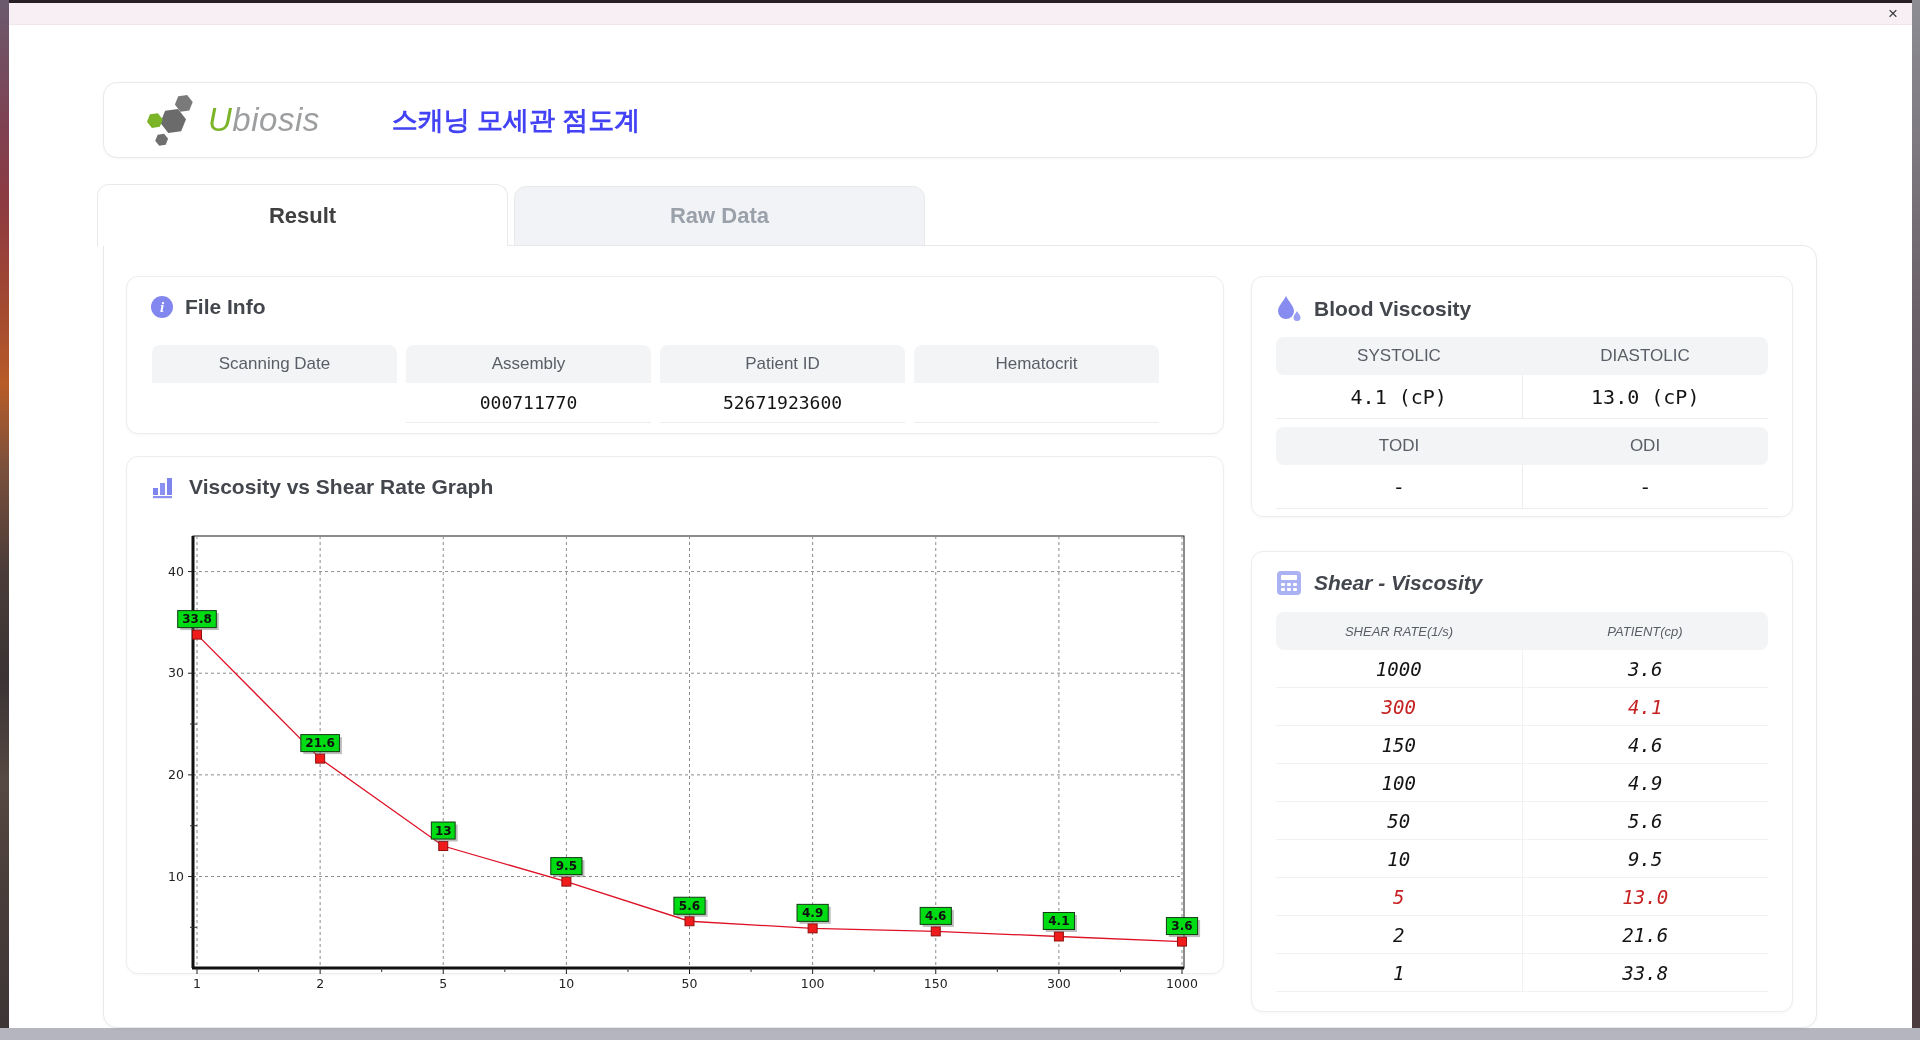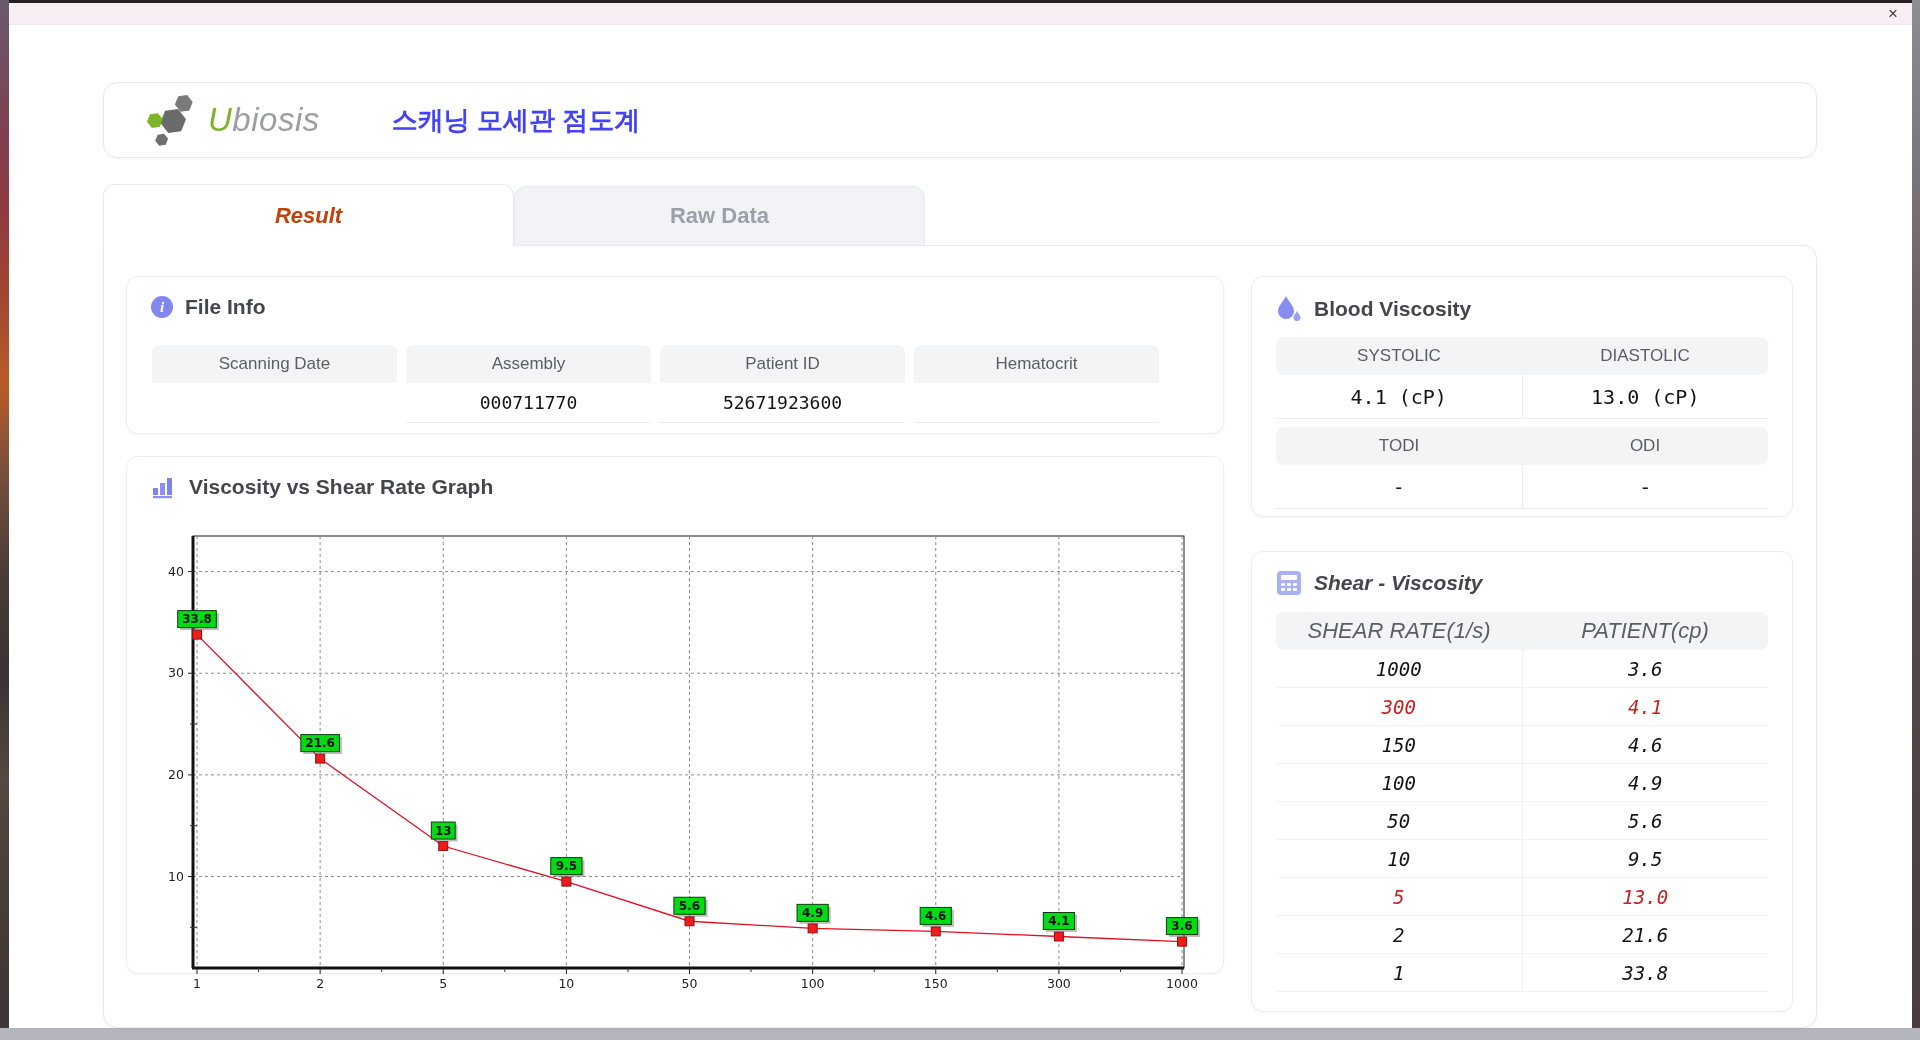--- a/index.html
+++ b/index.html
@@ -24,22 +24,22 @@
           box-shadow:0 1px 3px rgba(0,0,0,0.04); }
   .header-card { left:103px; top:82px; width:1714px; height:76px; display:flex; align-items:center; }
   .logo { display:flex; align-items:center; gap:8px; margin-left:42px; }
   .logo-text { font-size:33px; letter-spacing:0.5px; font-weight:400;font-style:italic; }
   .logo-u { color:#7cb427; } .logo-rest { color:#9c9ea0; }
   .app-title { margin-left:72px; font-size:26px; font-weight:bold; color:#4343f5; }
 
   
   .tab { position:absolute; display:flex; align-items:center; justify-content:center;
          font-size:22px; font-weight:bold; border-radius:12px 12px 0 0; }
-  .tab-result { left:103px; top:184px; width:411px; height:62px; background:#fff;
-    border:1px solid #e9e9ec; border-bottom:none; color:#c2410c; z-index:3;font-style:italic; }
+  .tab-result { left:97px; top:184px; width:411px; height:62px; background:#fff;
+    border:1px solid #e9e9ec; border-bottom:none; color:#404040; z-index:3; }
   .tab-raw { left:514px; top:186px; width:411px; height:60px; background:#f2f3f6;
     border:1px solid #e9e9ec; color:#9aa1aa; z-index:2; }
   .content-card { left:103px; top:245px; width:1714px; height:783px; border-radius:0 14px 14px 14px; z-index:2; }
 
   .inner-card { z-index:4; border:1px solid #ededf0; border-radius:12px; }
   .card-head { display:flex; align-items:center; gap:12px; padding:18px 0 0 24px; }
   .card-title { font-size:21px; font-weight:bold; color:#43474d; }
   .info-icon { width:22px; height:22px; border-radius:50%; background:#8287f0; color:#fff;
     display:flex; align-items:center; justify-content:center;
     font-family:"Liberation Serif", serif; font-style:italic; font-weight:bold; font-size:15px; }
@@ -65,21 +65,21 @@
   .bv-head > div { flex:1; display:flex; align-items:center; justify-content:center; font-size:17px; color:#595e66; }
   .bv-vals { display:flex; height:44px; border-bottom:1px solid #ededf0; margin-bottom:8px; }
   .bv-vals > div { flex:1; display:flex; align-items:center; justify-content:center;
     font-family:"DejaVu Sans Mono", monospace; font-size:20px; color:#141414; }
   .bv-vals > div:first-child { border-right:1px solid #ededf0; }
 
   
   .sv-card { left:1251px; top:551px; width:542px; height:461px;font-style:italic; }
   .sv-table { position:absolute; left:24px; right:24px; top:60px; }
   .sv-head { display:flex; height:38px; background:#f3f4f6; border-radius:8px; }
-  .sv-head > div { flex:1; display:flex; align-items:center; justify-content:center; font-size:22px; color:#595e66;text-align:center; }
+  .sv-head > div { flex:1; display:flex; align-items:center; justify-content:center; font-size:13px; color:#595e66;text-align:center; }
   .sv-row { display:flex; height:38px; border-bottom:1px solid #f2f2f4; }
   .sv-row > div { flex:1; display:flex; align-items:center; justify-content:center;
     font-family:"DejaVu Sans Mono", monospace; font-size:19px; color:#141414; }
   .sv-row > div:first-child { border-right:1px solid #f2f2f4; }
   .sv-row.red > div { color:#c62222; }
 </style>
 </head>
 <body>
 
 <div id="page">

